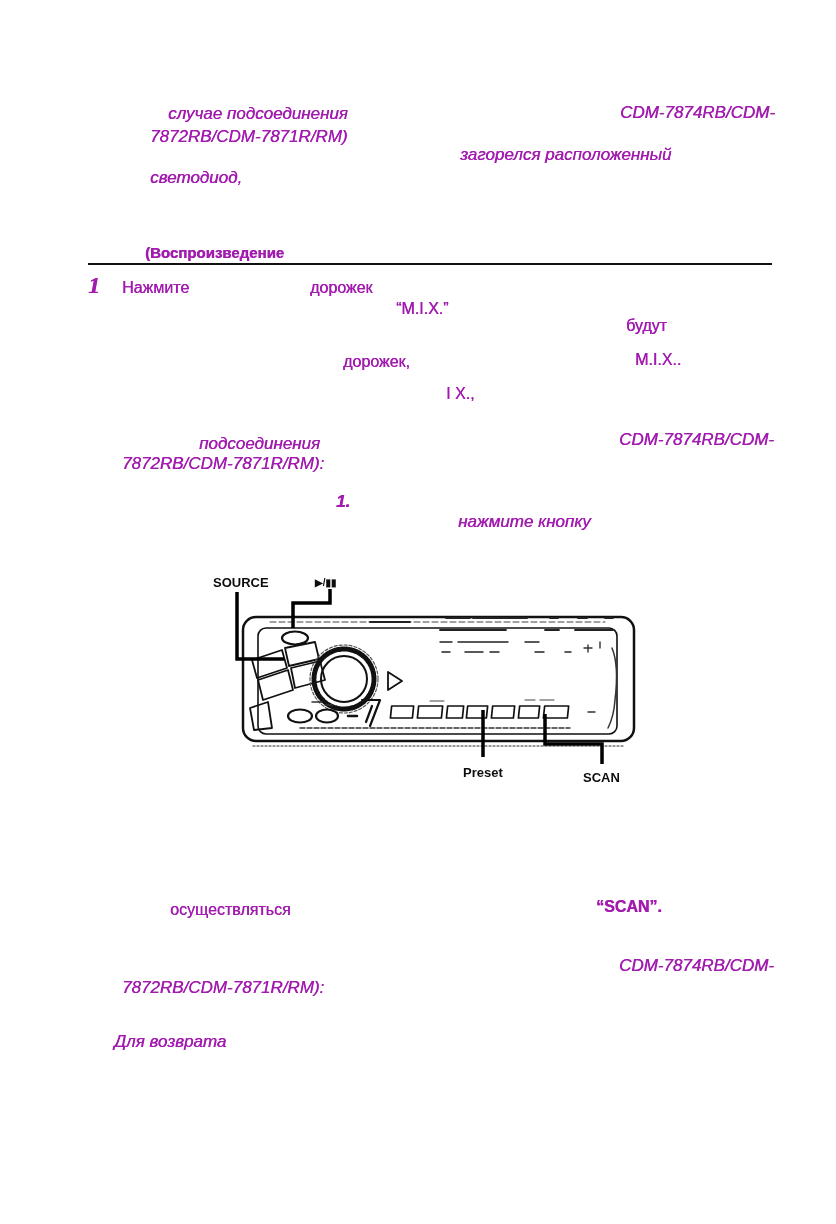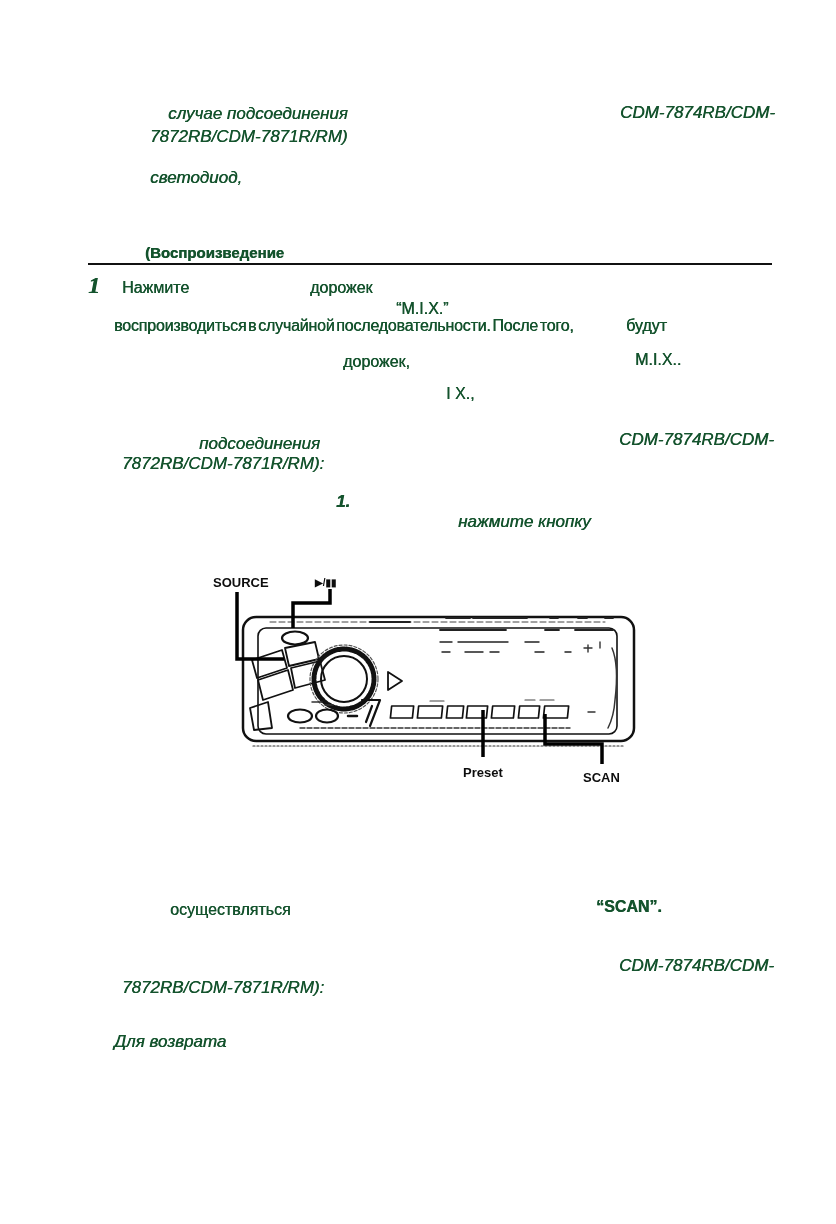--- a/index.html
+++ b/index.html
@@ -7,21 +7,21 @@
     position:relative;
     width:836px;
     height:1224px;
     background:#ffffff;
     overflow:hidden;
     font-family:"Liberation Sans", sans-serif;
   }
   .t{
     position:absolute;
     white-space:nowrap;
-    color:#14532d;
+    color:#a21caf;
     font-size:16px;
     line-height:1.15;
     text-shadow:0.4px 0 currentColor; 
   }
   .i{font-style:italic;}
   .b{font-weight:bold;}
   .f17{font-size:17px;}
   .f18{font-size:15px;}
   .serif{font-family:"Liberation Serif", serif;}
   .rule{
@@ -38,30 +38,30 @@
   .diagram{position:absolute;}
 </style>
 </head>
 <body>
 
 <div class="page">
 
   <span class="t i f17" style="left:168px;top:104px">случае подсоединения</span>
   <span class="t i f17" style="left:620px;top:103px">CDM-7874RB/CDM-</span>
   <span class="t i f17" style="left:150px;top:127px">7872RB/CDM-7871R/RM)</span>
+  <span class="t i f17" style="left:460px;top:145px">загорелся расположенный</span>
   <span class="t i f17" style="left:150px;top:168px">светодиод,</span>
 
   <span class="t b f18" style="left:145px;top:244px">(Воспроизведение</span>
   <div class="rule" style="left:88px;top:263px;width:684px"></div>
 
   <span class="t b i serif" style="left:88px;top:272px;font-size:24px">1</span>
   <span class="t" style="left:122px;top:279px">Нажмите</span>
   <span class="t" style="left:310px;top:279px">дорожек</span>
   <span class="t" style="left:396px;top:300px">“M.I.X.”</span>
-  <span class="t condensed" style="left:114px;top:317px">воспроизводиться в случайной последовательности. После того,</span>
   <span class="t" style="left:626px;top:317px">будут</span>
   <span class="t" style="left:343px;top:353px">дорожек,</span>
   <span class="t" style="left:635px;top:351px">M.I.X..</span>
   <span class="t" style="left:446px;top:385px">I X.,</span>
 
   <span class="t i f17" style="left:199px;top:434px">подсоединения</span>
   <span class="t i f17" style="left:619px;top:430px">CDM-7874RB/CDM-</span>
   <span class="t i f17" style="left:122px;top:454px">7872RB/CDM-7871R/RM):</span>
   <span class="t b i f17" style="left:336px;top:492px">1.</span>
   <span class="t i f17" style="left:458px;top:512px">нажмите кнопку</span>

